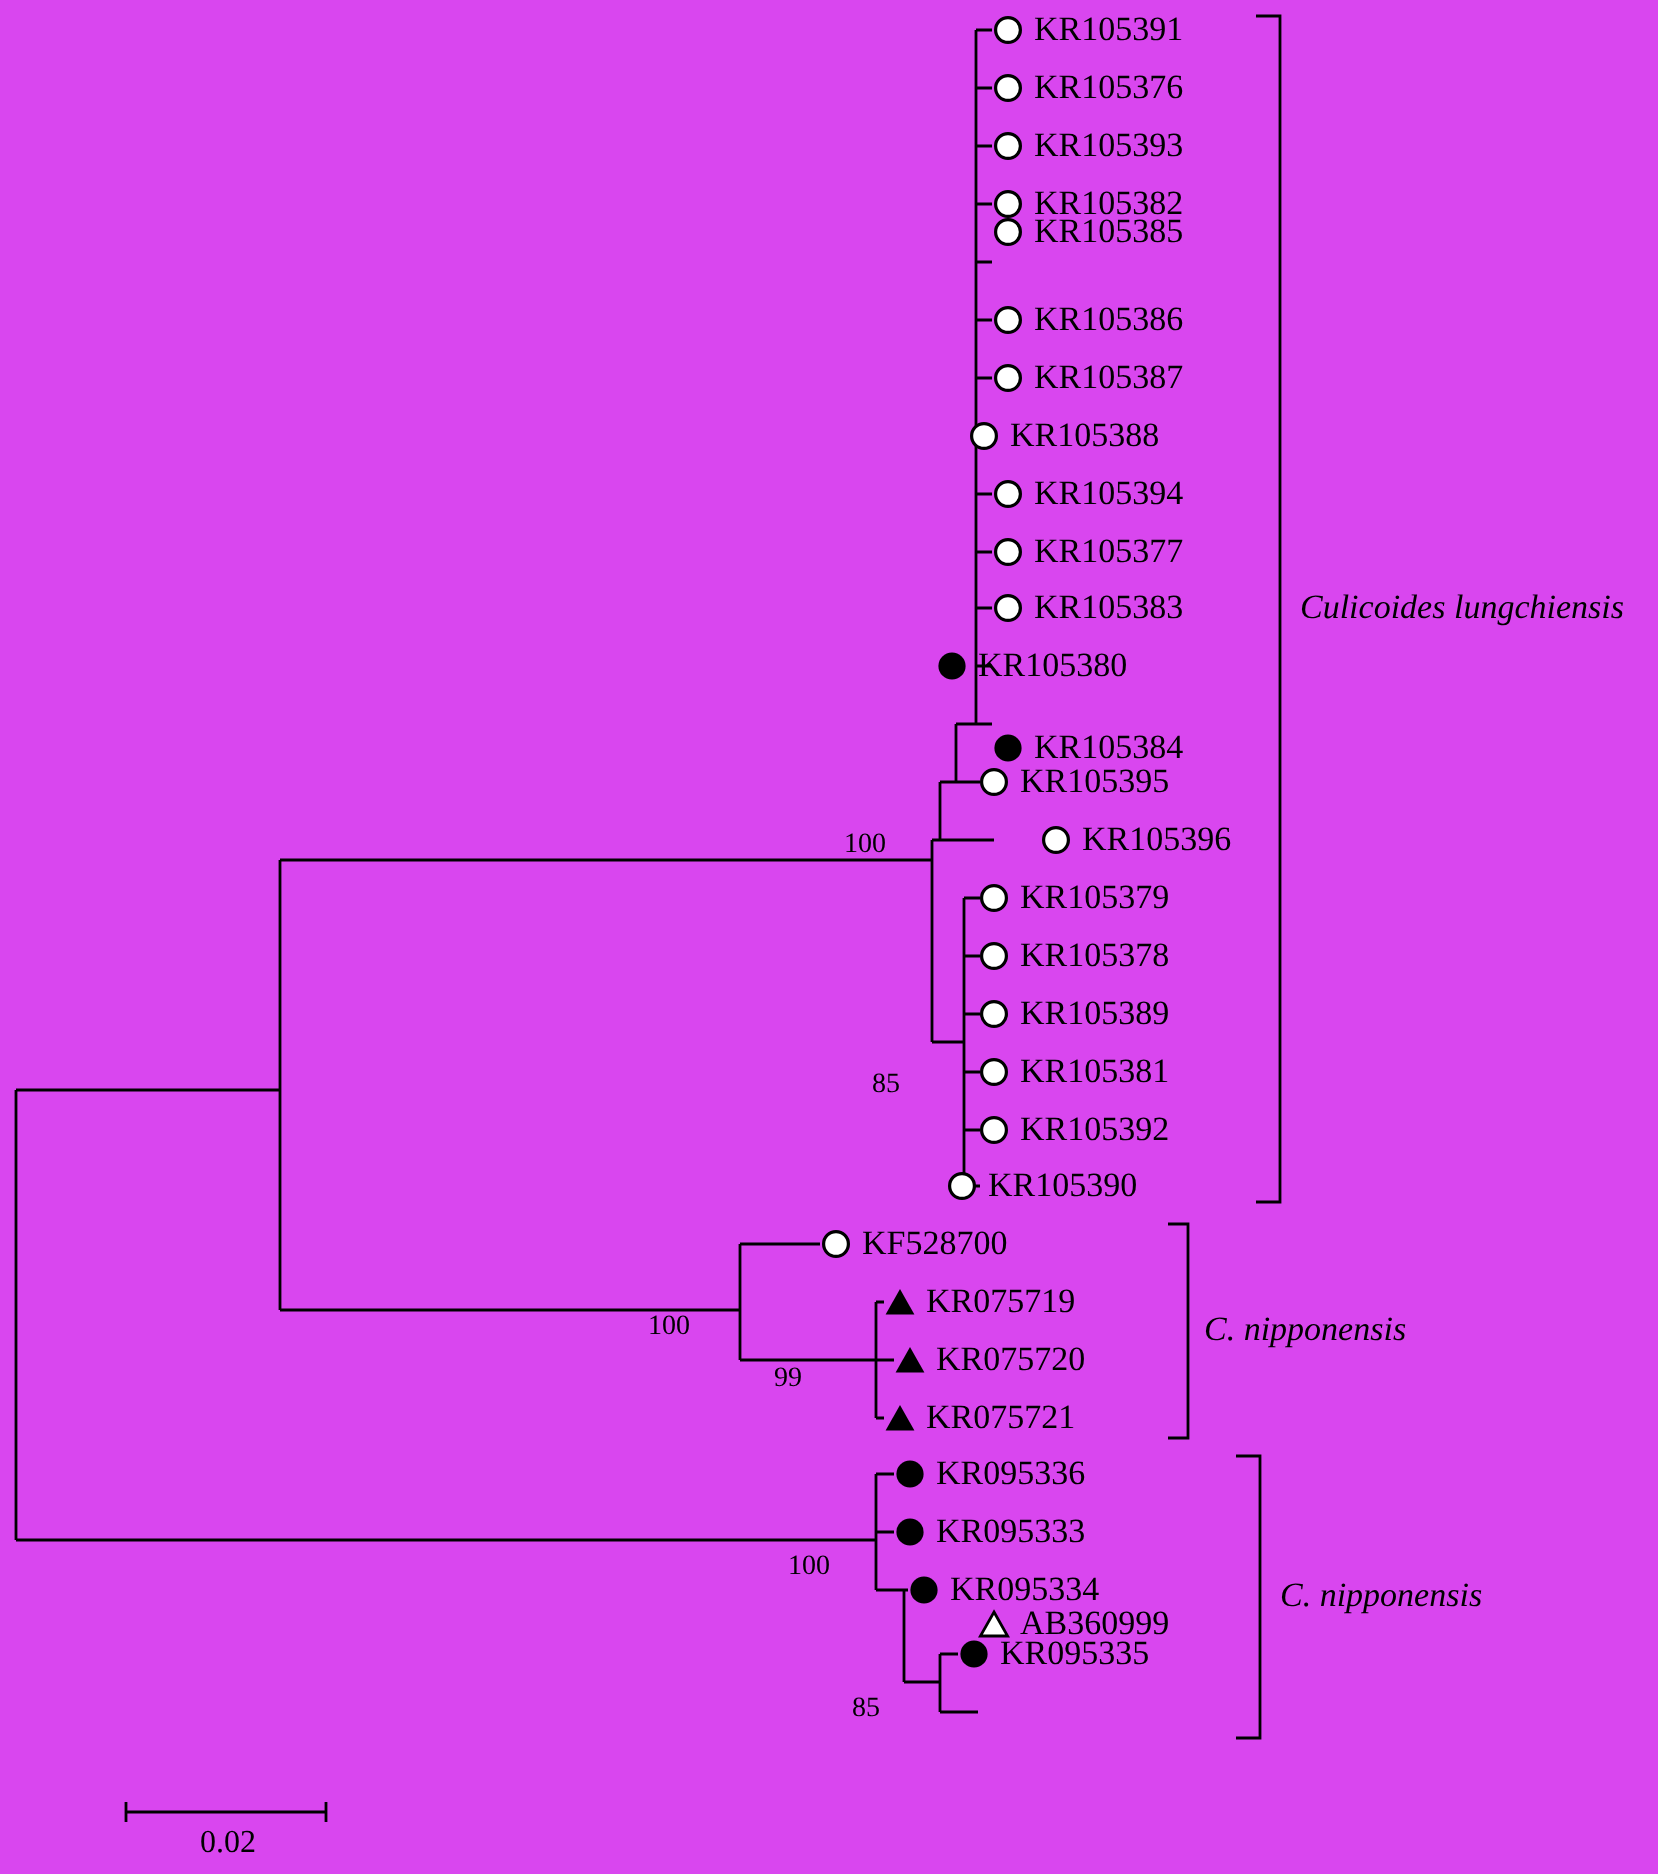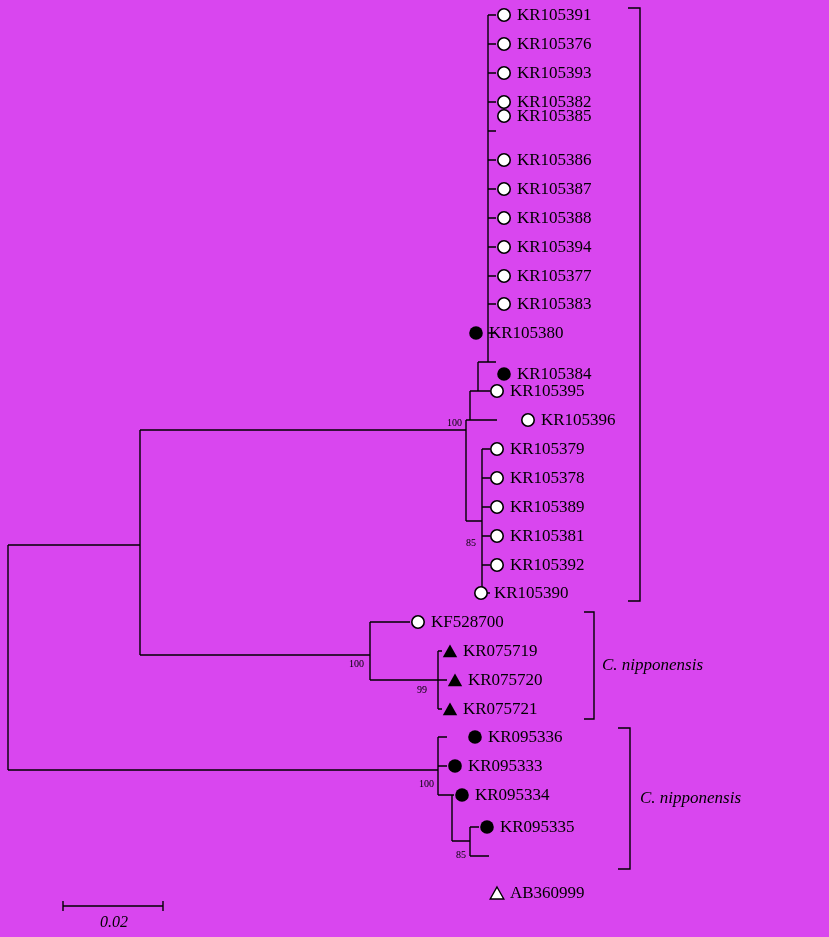--- a/index.html
+++ b/index.html
@@ -4,23 +4,23 @@
 <style>
   * { margin:0; padding:0; box-sizing:border-box; }
   html,body { background:#fff; }
   body { font-family:"Liberation Serif","DejaVu Serif",serif; color:#000; }
   #figure { position:relative; width:829px; height:937px; background:#d946ef; overflow:hidden; }
   svg.lines { position:absolute; left:0; top:0; }
   .leaf { position:absolute; display:flex; align-items:center; gap:5px; height:18px; }
   .leaf .sym { width:16px; height:16px; flex:0 0 16px; display:block; }
   .leaf .sym svg { display:block; }
   .leaf .lbl { font-size:17px; line-height:18px; white-space:nowrap; }
-  .bootstrap { position:absolute; width:40px; height:18px; font-size:10px; line-height:18px; text-align:right; }
+  .bootstrap { position:absolute; width:40px; height:18px; font-size:14px; line-height:18px; }
   .clade-label { position:absolute; font-style:italic; font-size:17px; line-height:22px; white-space:nowrap; }
-  .scale-label { position:absolute; font-size:16px; line-height:18px; text-align:center;font-style:italic; }
+  .scale-label { position:absolute; font-size:16px; line-height:18px; text-align:center; }
 </style>
 </head>
 <body>
 
 <div id="figure">
 
   <svg class="lines" width="829" height="937" viewBox="0 0 829 937">
 
     <path fill="none" stroke="#000" stroke-width="1.4" d="M488 15 V362
          M488 15 H496 M488 44 H496 M488 73 H496 M488 102 H496 M488 131 H496 M488 160 H496 M488 189 H496
@@ -107,21 +107,21 @@
     <span class="lbl">KR105386</span>
   </div>
   <div class="leaf" style="left:496px;top:180px">
     <span class="sym">
         <svg width="16" height="16" viewBox="0 0 16 16" aria-hidden="true">
           <circle cx="8" cy="8" r="6.2" fill="#fff" stroke="#000" stroke-width="1.6"></circle>
         </svg>
       </span>
     <span class="lbl">KR105387</span>
   </div>
-  <div class="leaf" style="left:496px;top:209px">
+  <div class="leaf" style="left:484px;top:209px">
     <span class="sym">
         <svg width="16" height="16" viewBox="0 0 16 16" aria-hidden="true">
           <circle cx="8" cy="8" r="6.2" fill="#fff" stroke="#000" stroke-width="1.6"></circle>
         </svg>
       </span>
     <span class="lbl">KR105388</span>
   </div>
   <div class="leaf" style="left:496px;top:238px">
     <span class="sym">
         <svg width="16" height="16" viewBox="0 0 16 16" aria-hidden="true">
@@ -251,21 +251,21 @@
     <span class="lbl">KR075720</span>
   </div>
   <div class="leaf" style="left:442px;top:700px">
     <span class="sym">
         <svg width="16" height="16" viewBox="0 0 16 16" aria-hidden="true">
           <path d="M8 1.5 L15.2 14.3 L0.8 14.3 Z" fill="#000"></path>
         </svg>
       </span>
     <span class="lbl">KR075721</span>
   </div>
-  <div class="leaf" style="left:467px;top:728px">
+  <div class="leaf" style="left:447px;top:728px">
     <span class="sym">
         <svg width="16" height="16" viewBox="0 0 16 16" aria-hidden="true">
           <circle cx="8" cy="8" r="6.8" fill="#000"></circle>
         </svg>
       </span>
     <span class="lbl">KR095336</span>
   </div>
   <div class="leaf" style="left:447px;top:757px">
     <span class="sym">
         <svg width="16" height="16" viewBox="0 0 16 16" aria-hidden="true">
@@ -283,34 +283,35 @@
     <span class="lbl">KR095334</span>
   </div>
   <div class="leaf" style="left:479px;top:818px">
     <span class="sym">
         <svg width="16" height="16" viewBox="0 0 16 16" aria-hidden="true">
           <circle cx="8" cy="8" r="6.8" fill="#000"></circle>
         </svg>
       </span>
     <span class="lbl">KR095335</span>
   </div>
-  <div class="leaf" style="left:489px;top:884px">
+  <div class="leaf" style="left:489px;top:803px">
     <span class="sym">
         <svg width="16" height="16" viewBox="0 0 16 16" aria-hidden="true">
           <path d="M8 2 L14.8 14 L1.2 14 Z" fill="#fff" stroke="#000" stroke-width="1.4"></path>
         </svg>
       </span>
     <span class="lbl">AB360999</span>
   </div>
 
   <div class="bootstrap" style="left:422px;top:414px">100</div>
   <div class="bootstrap" style="left:436px;top:534px">85</div>
   <div class="bootstrap" style="left:324px;top:655px">100</div>
   <div class="bootstrap" style="left:387px;top:681px">99</div>
   <div class="bootstrap" style="left:394px;top:775px">100</div>
   <div class="bootstrap" style="left:426px;top:846px">85</div>
 
+  <div class="clade-label" style="left:650px;top:293px">Culicoides lungchiensis</div>
   <div class="clade-label" style="left:602px;top:654px">C. nipponensis</div>
   <div class="clade-label" style="left:640px;top:787px">C. nipponensis</div>
 
   <div class="scale-label" style="left:88px;top:913px;width:52px">0.02</div>
 
 </div>
 
 </body></html>

